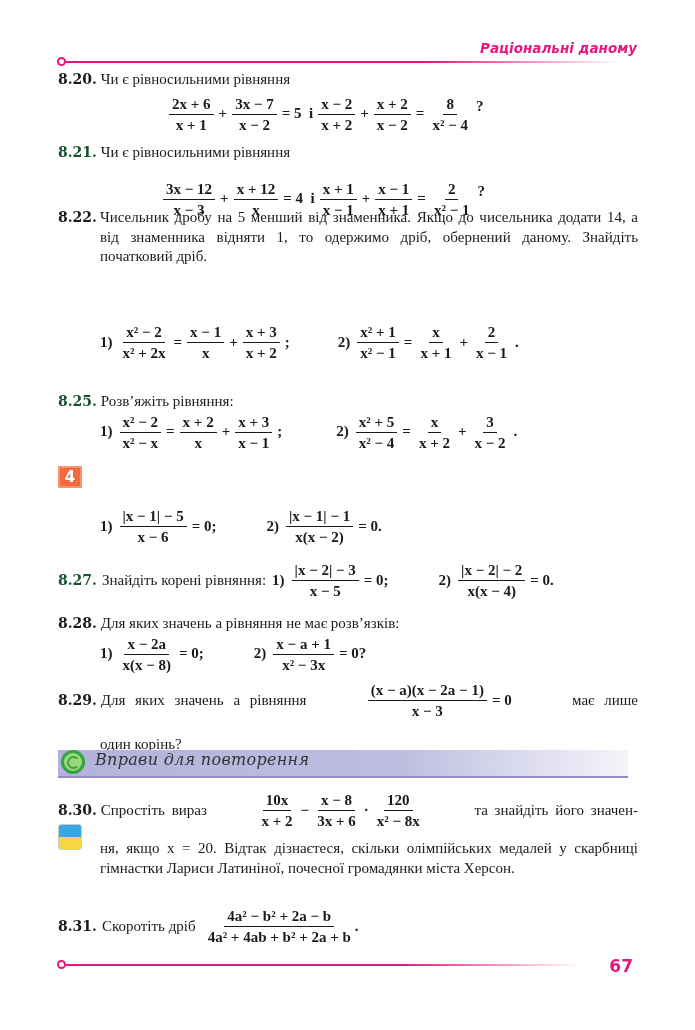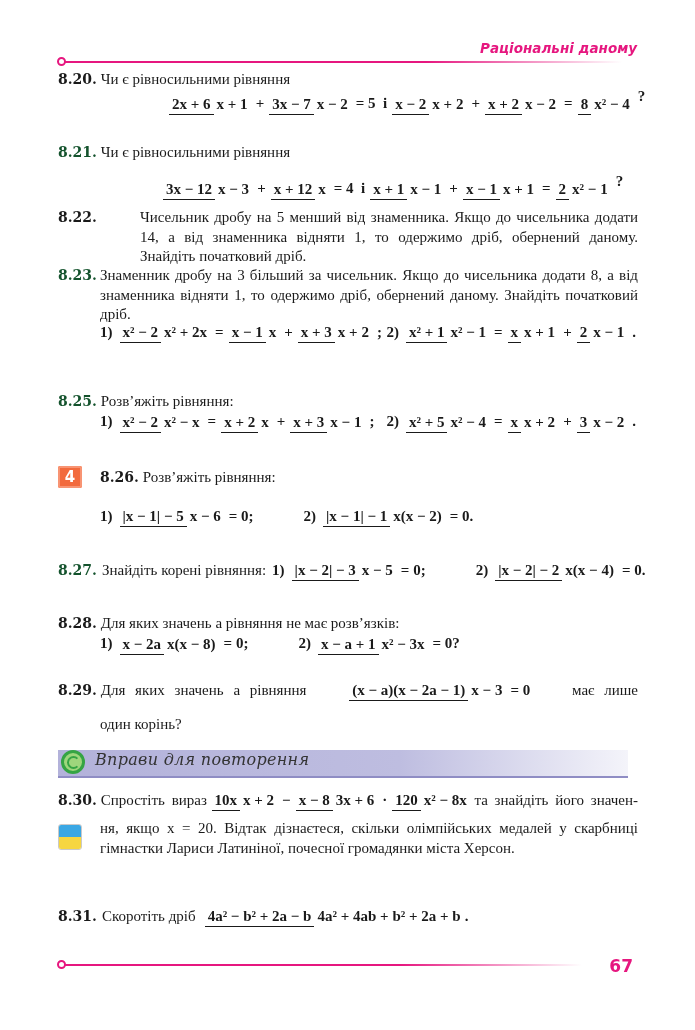--- a/index.html
+++ b/index.html
@@ -18,21 +18,21 @@
   .ex { position: absolute; left: 58px; width: 580px; font-size: 15px; line-height: 19.5px; font-family: "Liberation Serif", serif; }
   .num { font-weight: bold; font-family: "DejaVu Serif", serif; font-size: 14px; }
   .num.blue { color: #14532d; }
   .indent { margin-left: 42px; text-align: justify; }
   .hang { display: flex; }
   .hang .num { flex: 0 0 42px; }
   .hang .body { flex: 1; text-align: justify; }
 
   
   .math-row { display: flex; align-items: center; font-family: "Liberation Serif", serif; font-size: 15px; white-space: nowrap; }
-  .frac { display: inline-flex; align-items: flex-start; vertical-align: middle; margin: 0 3px; font-weight: bold; font-family: "Liberation Serif", serif; }
+  .frac { display: inline-flex; flex-direction: column; align-items: center; vertical-align: middle; margin: 0 3px; font-weight: bold; font-family: "Liberation Serif", serif; }
   .frac .n, .frac .d { padding: 0 3px; line-height: 20px; font-size: 15px; }
   .frac .n { border-bottom: 1.3px solid #1a1a1a; }
   .op { margin: 0 2px; font-weight: bold; font-size: 15px; }
   .lbl { margin-right: 4px; font-weight: bold; }
   .gap { display: inline-block; }
 
   
   .badge-4 { position: absolute; left: 58px; top: 466px; width: 24px; height: 22px; background: #f26a3d; border-radius: 2px; color: #fff; font-family: "DejaVu Sans", sans-serif; font-weight: bold; font-size: 15px; text-align: center; line-height: 22px; box-shadow: inset 0 0 0 2px #f89473; }
   .flag { position: absolute; left: 58px; top: 824px; width: 24px; height: 26px; border-radius: 3px; overflow: hidden; border: 1px solid #c9c9c9; }
   .flag .blue { height: 50%; background: #3aa7e4; }
@@ -108,29 +108,25 @@
         </span>
       <span class="op">=</span>
       <span class="frac">
           <span class="n">2</span>
           <span class="d">x² − 1</span>
         </span>
       <span class="op" style="margin-top:-14px;">?</span>
     </div>
   </div>
 
-  <div class="ex hang" style="top:208px;gap:40px;">
+  <div class="ex hang" style="top:208px;">
     <span class="num">8.22.</span>
     <span class="body">Чисельник дробу на 5 менший від знаменника. Якщо до чисельника додати 14, а від знаменника відняти 1, то одержимо дріб, обернений даному. Знайдіть початковий дріб.</span>
   </div>
 
-  <div class="ex hang" style="top:266px;">
-    <span class="num blue">8.23.</span>
-    <span class="body">Знаменник дробу на 3 більший за чисельник. Якщо до чисельника додати 8, а від знаменника відняти 1, то одержимо дріб, обернений даному. Знайдіть початковий дріб.</span>
-  </div>
 
   <div class="ex" style="top:322px;">
     <div class="math-row" style="margin-left:42px;">
       <span class="lbl">1)</span>
       <span class="frac">
           <span class="n">x² − 2</span>
           <span class="d">x² + 2x</span>
         </span>
       <span class="op">=</span>
       <span class="frac">
@@ -196,23 +192,20 @@
       <span class="op">+</span>
       <span class="frac">
           <span class="n">3</span>
           <span class="d">x − 2</span>
         </span>
       <span class="op">.</span>
     </div>
   </div>
 
   <div class="badge-4">4</div>
-  <div class="ex" style="top:468px; left:100px; width:540px;">
-    <div><span class="num">8.26.</span> <span>Розв’яжіть рівняння:</span></div>
-  </div>
   <div class="ex" style="top:506px; left:100px; width:540px;">
     <div class="math-row">
       <span class="lbl">1)</span>
       <span class="frac">
           <span class="n">|x − 1| − 5</span>
           <span class="d">x − 6</span>
         </span>
       <span class="op">= 0;</span>
       <span class="gap" style="width:48px;"></span>
       <span class="lbl">2)</span>

